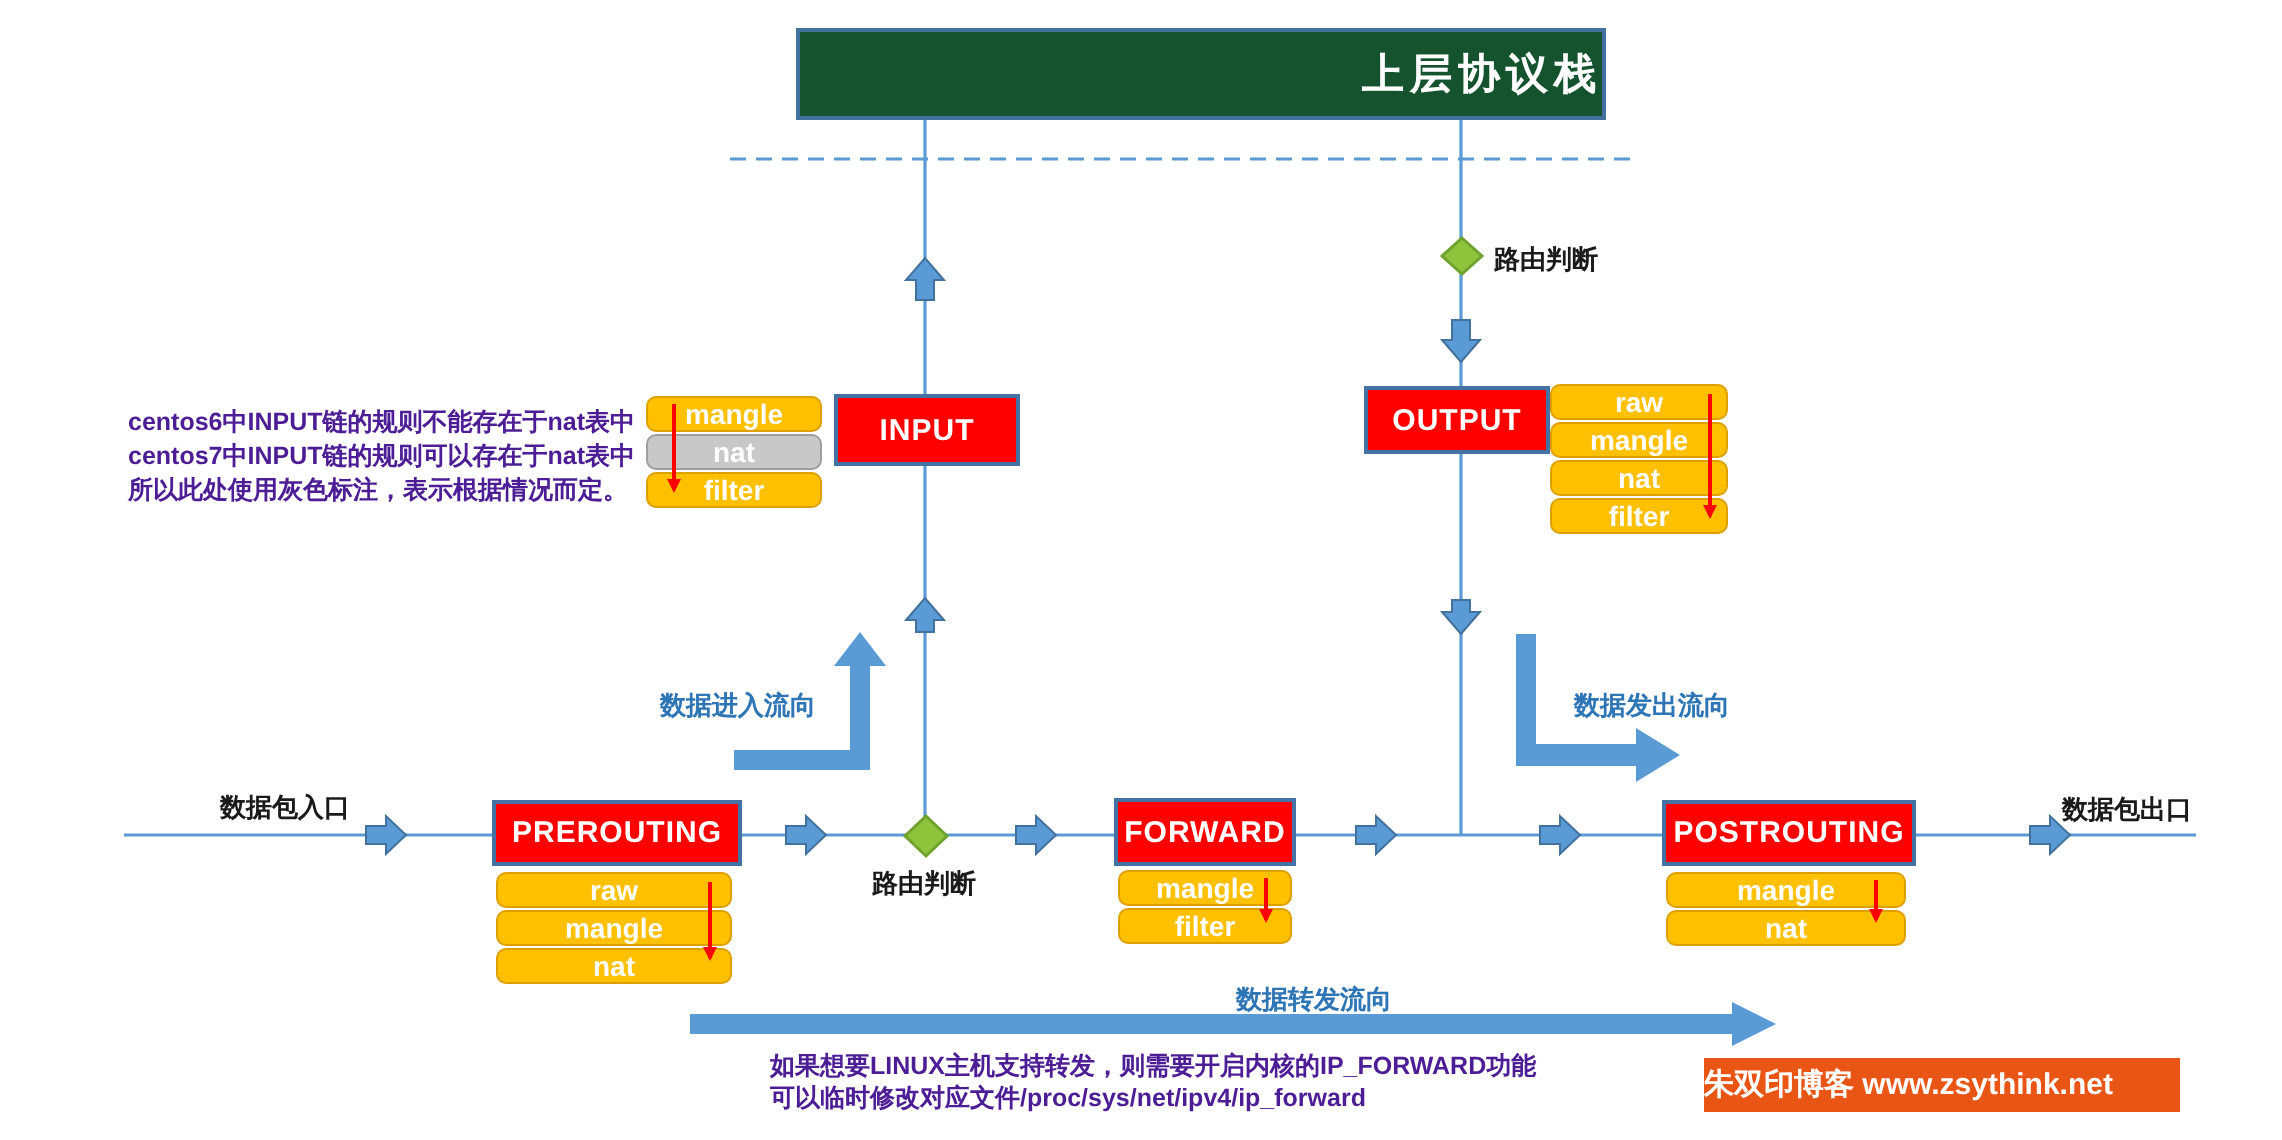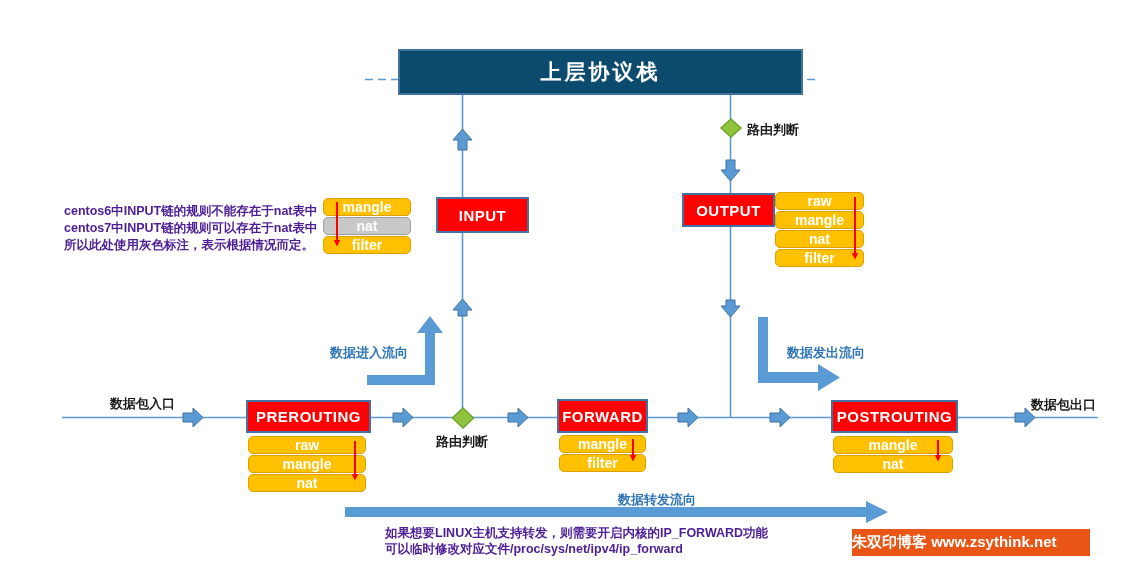--- a/index.html
+++ b/index.html
@@ -3,23 +3,23 @@
 <meta charset="utf-8">
 <style>
   html,body{margin:0;padding:0;background:#ffffff;}
   #stage{
     position:relative;width:1141px;height:570px;background:#ffffff;overflow:hidden;
     font-family:"Liberation Sans","DejaVu Sans",sans-serif;
   }
   .layer{position:absolute;left:0;top:0;pointer-events:none;}
   .top-box{
     position:absolute;left:398px;top:14px;width:401px;height:42px;
-    background:#0c4a6e;border:2px solid #41719C;color:#fff;
+    background:#14532d;border:2px solid #41719C;color:#fff;
     font-size:21px;font-weight:bold;letter-spacing:3px;
-    display:flex;align-items:center;justify-content:center;z-index:2;margin-top:35px;
+    display:flex;align-items:center;justify-content:flex-end;z-index:2;
   }
   .red-box{
     position:absolute;background:#FE0000;border:2px solid #4472A4;color:#fff;
     font-weight:bold;font-size:15px;letter-spacing:.5px;
     display:flex;align-items:center;justify-content:center;z-index:2;
   }
   .tstack{position:absolute;display:flex;flex-direction:column;gap:1px;z-index:2;}
   .trow{
     flex:1;background:#FFC000;border:1.5px solid #DCA000;border-radius:5px;
     color:#fff;font-weight:bold;font-size:14px;
@@ -84,21 +84,21 @@
 
   <div class="top-box">
     <span>上层协议栈</span>
   </div>
 
   <div class="tstack" style="left:323px;top:198px;width:88px;height:56px;">
     <div class="trow">mangle</div>
     <div class="trow gray">nat</div>
     <div class="trow">filter</div>
   </div>
-  <div class="red-box" style="left:417px;top:197px;width:89px;height:32px;margin-left:19px;">
+  <div class="red-box" style="left:417px;top:197px;width:89px;height:32px;">
     <span>INPUT</span>
   </div>
 
   <div class="red-box" style="left:682px;top:193px;width:89px;height:30px;">
     <span>OUTPUT</span>
   </div>
   <div class="tstack" style="left:775px;top:192px;width:89px;height:75px;">
     <div class="trow">raw</div>
     <div class="trow">mangle</div>
     <div class="trow">nat</div>

